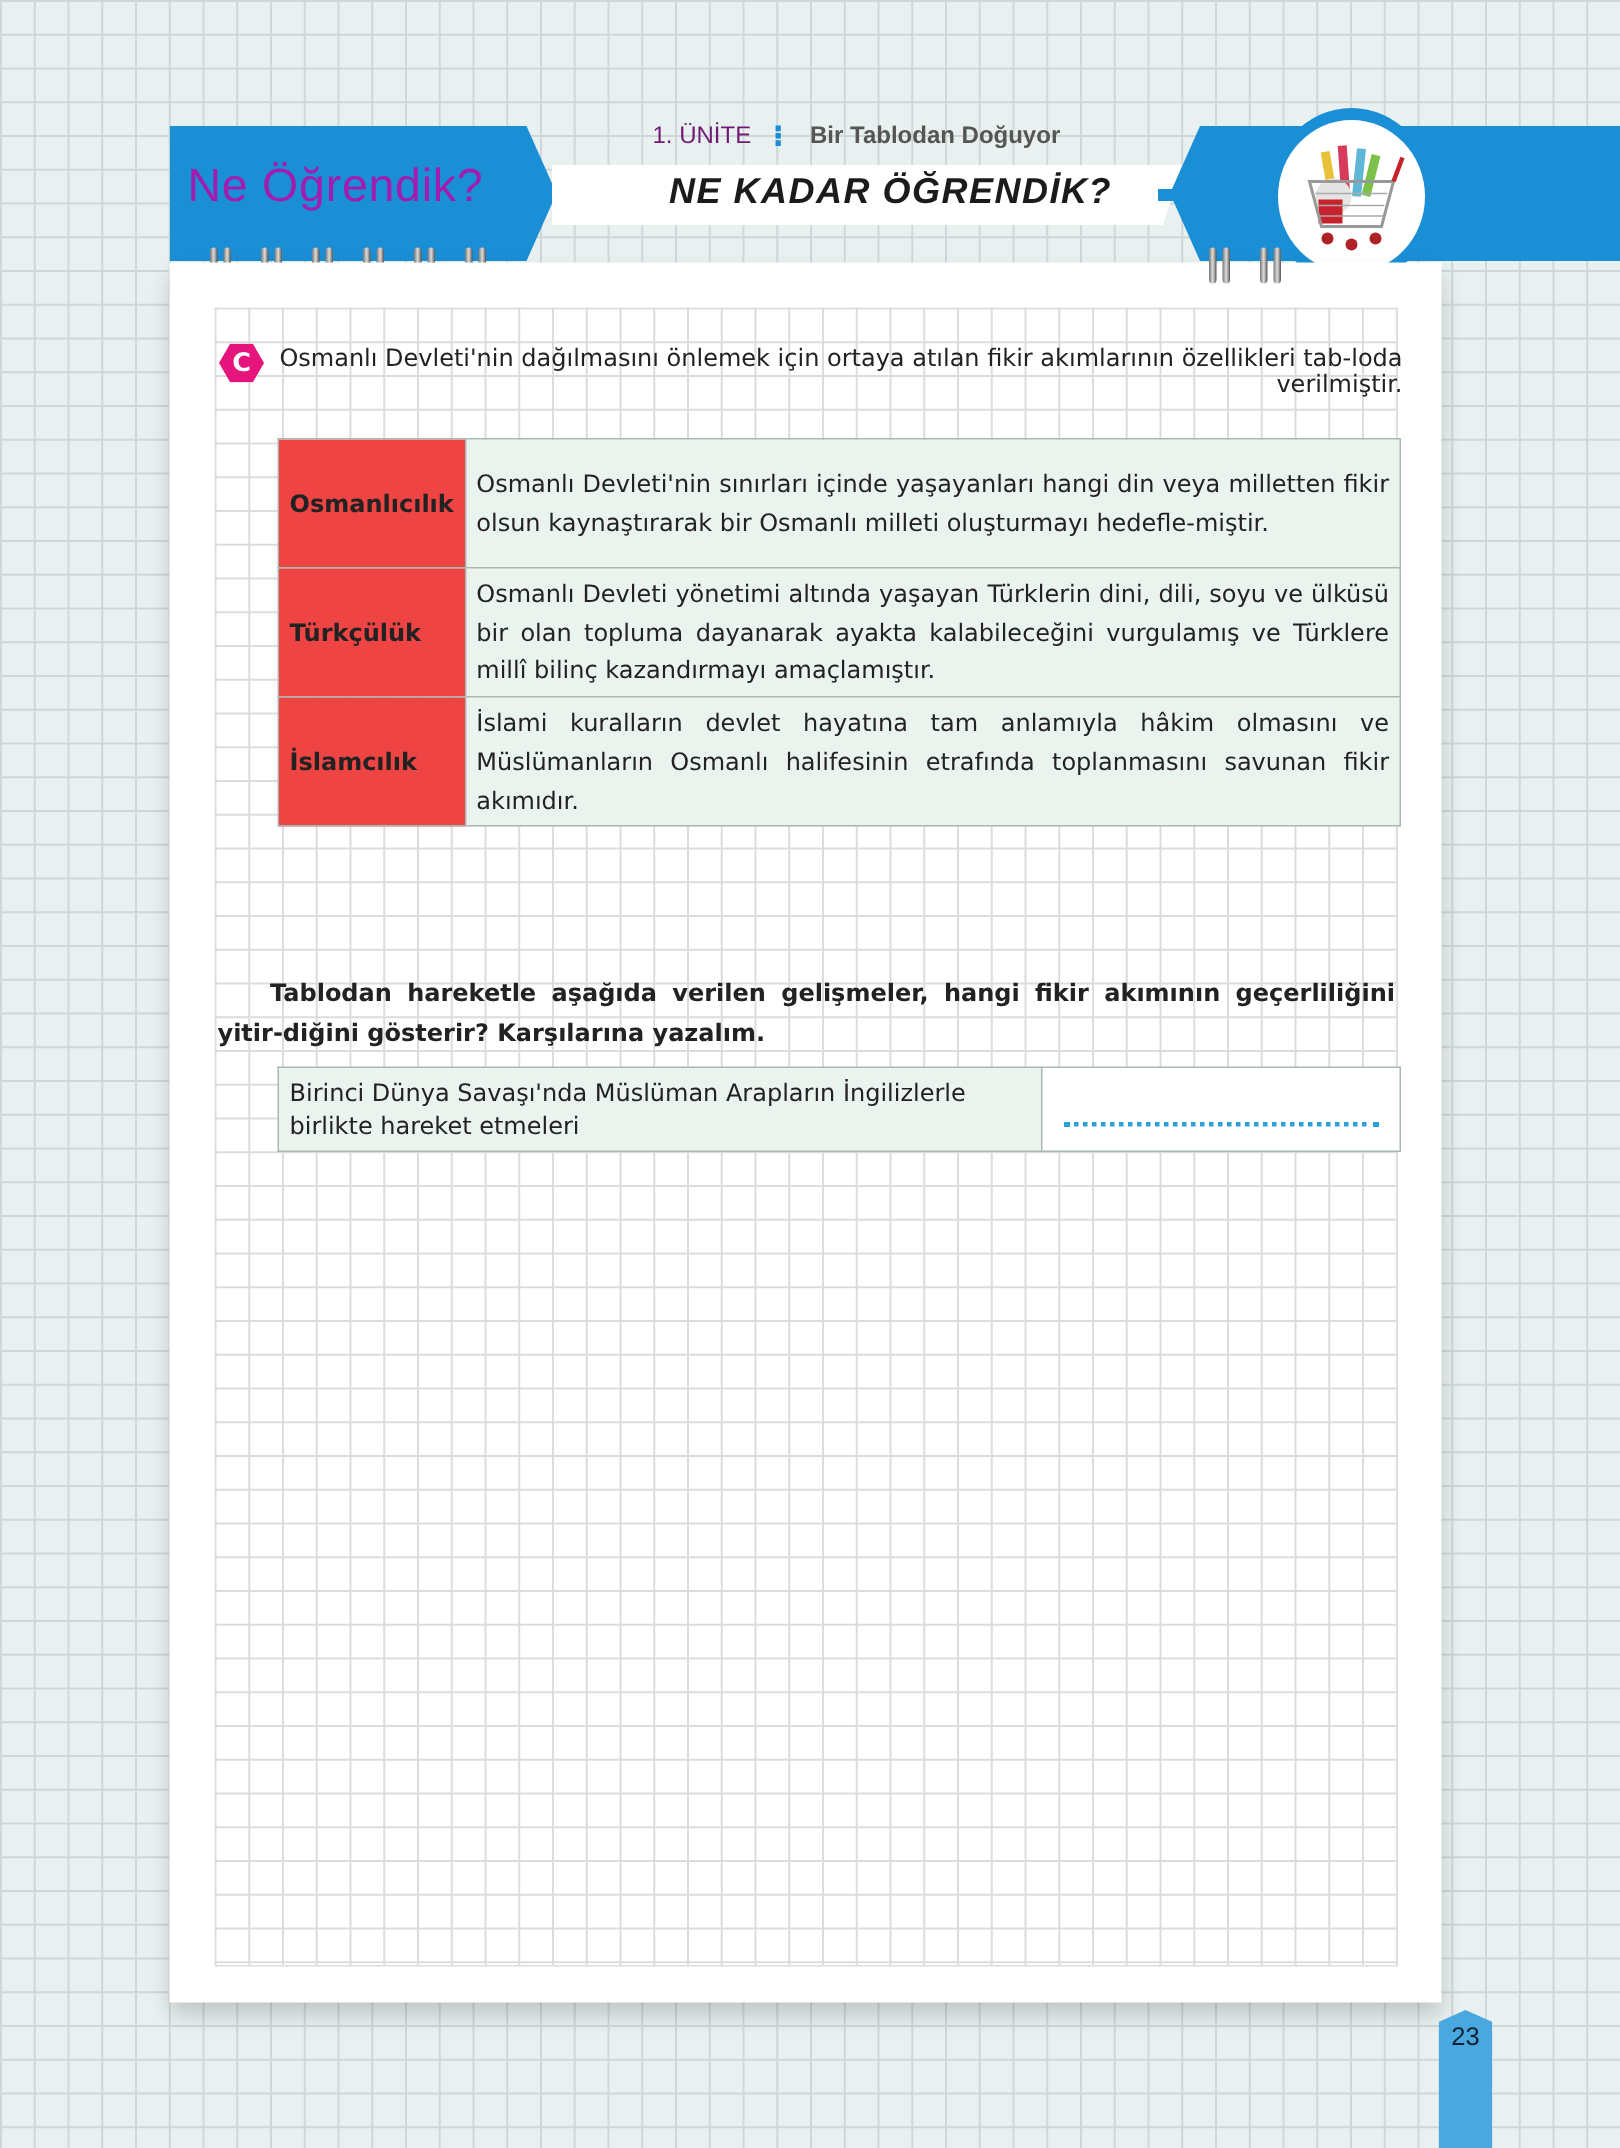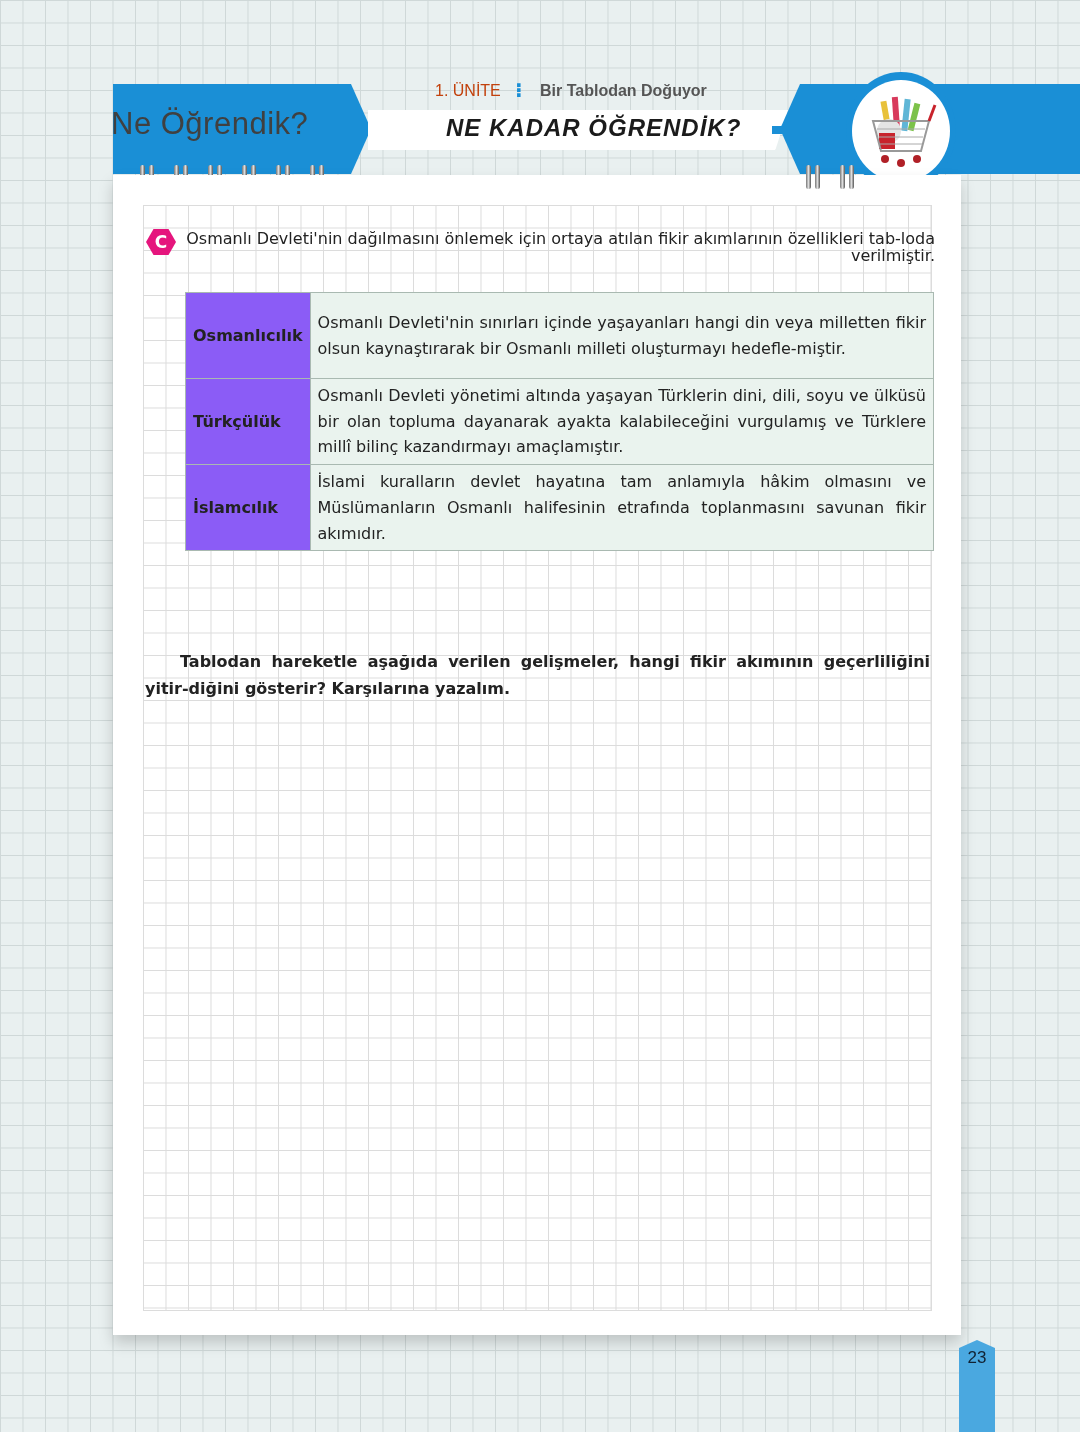--- a/index.html
+++ b/index.html
@@ -25,39 +25,39 @@
     background-size: 22.5px 22.5px;
     border-right: 1px solid #dcdcdc; border-bottom: 1px solid #dcdcdc;
   }
   
   .tab-left {
     position: absolute; left: 113px; top: 84px; width: 258px; height: 90px;
     background: #1a8fd6;
     clip-path: polygon(0 0, 238px 0, 258px 45px, 238px 90px, 0 90px);
   }
   .tab-left-title {
-    position: absolute; left: 111px; top: 106px; color: #404040;
+    position: absolute; left: 125px; top: 106px; color: #a21caf;
     font-family: "Liberation Sans", sans-serif; font-size: 31px; letter-spacing: 0.5px;
   }
   .tab-hook {
     position: absolute; width: 24px; height: 8px; background: #1a8fd6;
   }
   .banner {
     position: absolute; left: 368px; top: 110px; width: 420px; height: 40px;
     background: #fff;
     clip-path: polygon(0 0, 100% 0, 97% 100%, 0 100%);
     box-shadow: 0 2px 3px rgba(0,0,0,0.1);
   }
   .banner-title {
     position: absolute; left: 446px; top: 114px; color: #1b1b1b;
     font-family: "Liberation Sans", sans-serif; font-weight: bold; font-style: italic;
     font-size: 24px; letter-spacing: 1px;
   }
   .unit-label {
-    position: absolute; left: 435px; top: 82px; color: #c2410c;
+    position: absolute; left: 435px; top: 82px; color: #701a75;
     font-family: "Liberation Sans", sans-serif; font-size: 16px;
   }
   .unit-sep {
     position: absolute; left: 515px; top: 78px; color: #1a8fd6; font-size: 20px; font-weight: bold;
   }
   .unit-name {
     position: absolute; left: 540px; top: 82px; color: #555;
     font-family: "Liberation Sans", sans-serif; font-size: 16px; font-weight: bold;
   }
   .tab-right {
@@ -95,21 +95,21 @@
   }
   table.akim {
     position: absolute; left: 185px; top: 292px; width: 749px;
     border-collapse: collapse;
   }
   table.akim td {
     border: 1px solid #a9b9b1; background: #eaf3ee; vertical-align: middle;
     font-size: 16px; line-height: 25.7px; color: #222;
   }
   table.akim td.name {
-    width: 106px; padding: 0 7px; font-weight: bold; font-size: 16px; background: #8b5cf6;
+    width: 106px; padding: 0 7px; font-weight: bold; font-size: 16px; background: #ef4444;
   }
   table.akim td.desc { padding: 4px 7px; text-align: justify; height: 77px; }
   .task {
     position: absolute; left: 145px; top: 648px; width: 785px;
     font-weight: bold; line-height: 27px; text-indent: 35px; text-align: justify;
   }
   table.answers {
     position: absolute; left: 185px; top: 711px; width: 749px; border-collapse: collapse;
   }
   table.answers td {
@@ -223,17 +223,23 @@
     <td class="name">İslamcılık</td>
     <td class="desc">İslami kuralların devlet hayatına tam anlamıyla hâkim olmasını ve Müslümanların Osmanlı halifesinin etrafında toplanmasını savunan fikir akımıdır.</td>
   </tr>
 </tbody>
   </table>
 
 <div class="task hand">Tablodan hareketle aşağıda verilen gelişmeler, hangi fikir akımının geçerliliğini yitir-diğini gösterir? Karşılarına yazalım.</div>
 
 <table class="answers hand">
   <tbody>
+      <tr>
+    <td class="event">Birinci Dünya Savaşı'nda Müslüman Arapların İngilizlerle birlikte hareket etmeleri</td>
+    <td class="answer">
+      <div class="dots"></div>
+    </td>
+  </tr>
 </tbody>
   </table>
 
 <div class="page-num-tab"></div>
 <div class="page-num">23</div>
 
 </body></html>

